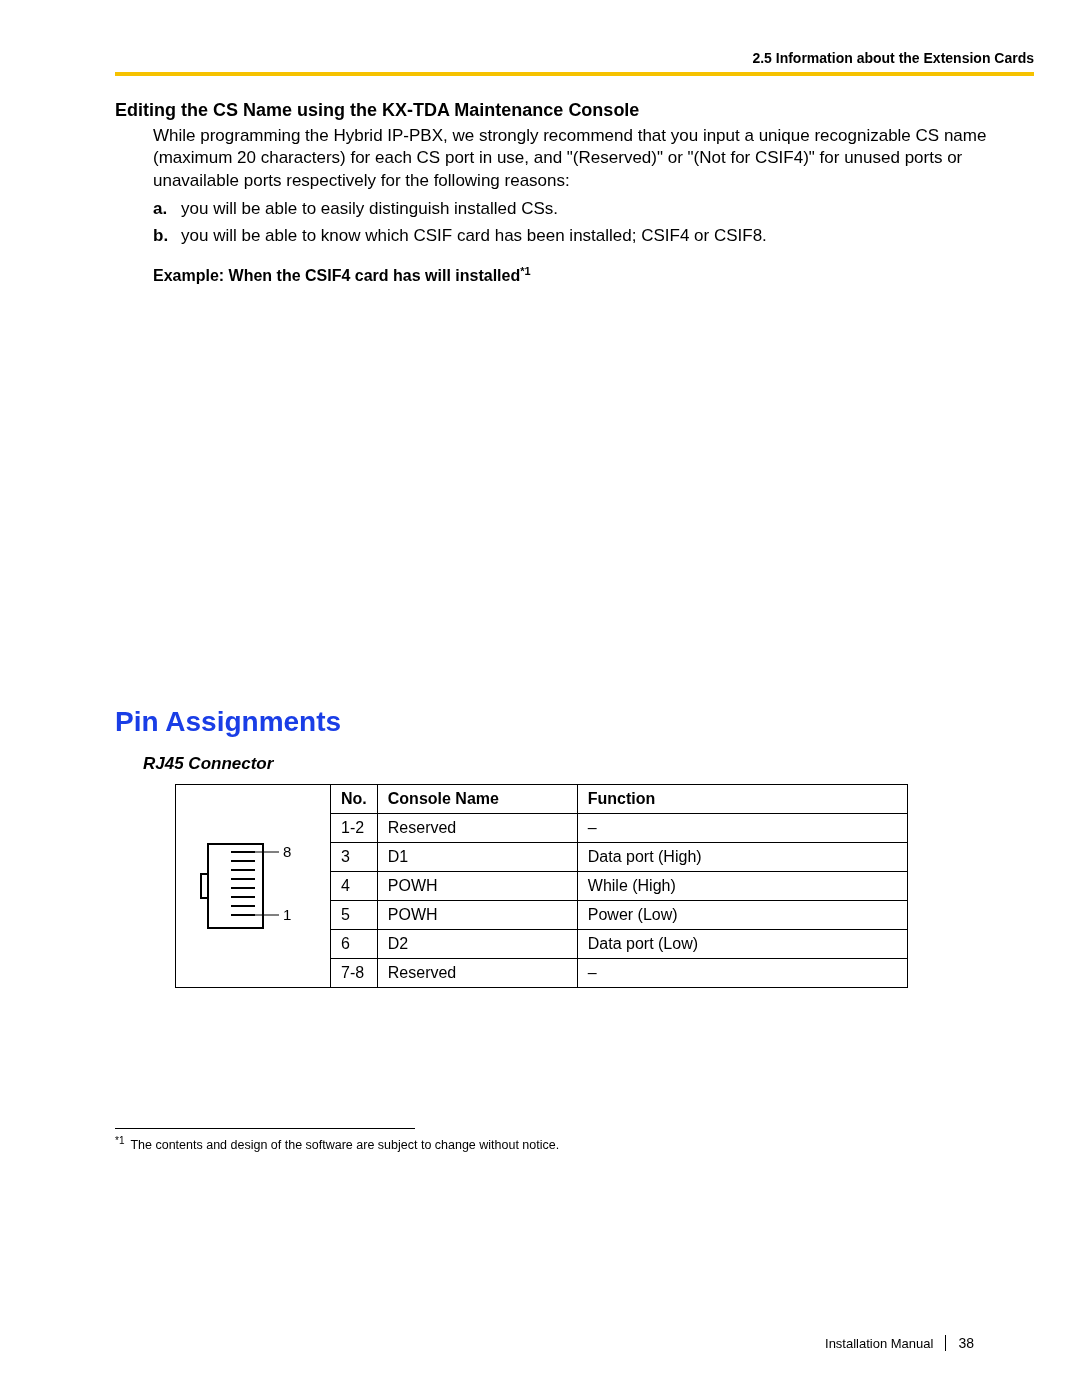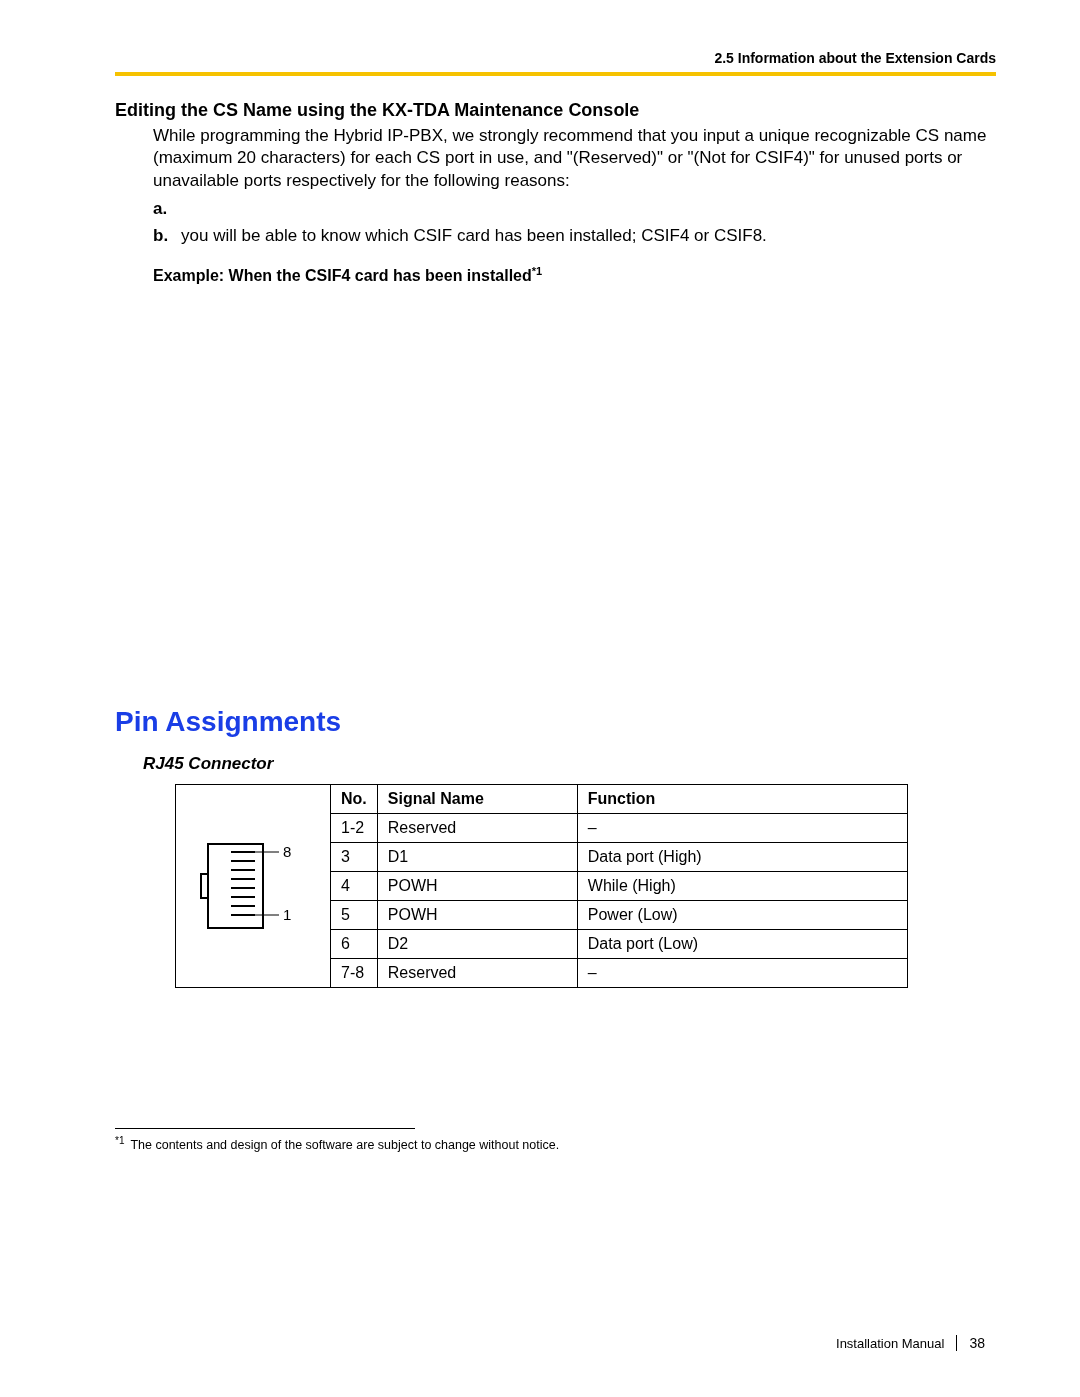--- a/index.html
+++ b/index.html
@@ -1,17 +1,17 @@
 <!DOCTYPE html>
 <html><head>
   <meta charset="utf-8">
   <style>
     * { margin: 0; padding: 0; box-sizing: border-box; }
     html, body { width: 1080px; height: 1397px; font-family: Arial, Helvetica, sans-serif; background: #fff; color: #000; }
-    .page { position: relative; width: 1080px; height: 1397px; padding: 50px 84px 50px 115px; }
+    .page { position: relative; width: 1080px; height: 1397px; padding: 50px 46px 50px 115px; }
     .top-bar { border-bottom: 4px solid #f6c200; padding-bottom: 6px; margin-bottom: 24px; }
     .section-ref { text-align: right; font-size: 14px; font-weight: bold; }
     .h3 { font-size: 18px; font-weight: bold; margin-bottom: 4px; }
     .para { font-size: 17px; line-height: 1.32; margin-left: 38px; margin-bottom: 6px; }
     .ol { margin-left: 38px; margin-top: 2px; }
     .ol-item { display: flex; font-size: 17px; line-height: 1.32; margin-bottom: 4px; }
     .ol-marker { font-weight: bold; width: 28px; flex-shrink: 0; }
     .example { font-size: 16px; font-weight: bold; margin-left: 38px; margin-top: 18px; }
     .sup { font-size: 11px; vertical-align: super; }
     .h2 { font-size: 28px; font-weight: bold; color: #1a3ee6; margin-top: 420px; margin-bottom: 16px; }
@@ -21,48 +21,49 @@
     .connector-svg { display: block; }
     .pin-table { border-collapse: collapse; font-size: 16px; }
     .pin-table th, .pin-table td { border: 1px solid #000; text-align: left; padding: 5px 10px; vertical-align: middle; }
     .pin-table th { font-weight: bold; }
     .col-no { width: 45px; }
     .col-signal { width: 200px; }
     .col-func { width: 330px; }
     .footnote-rule { border: none; border-top: 1px solid #000; width: 300px; margin-top: 140px; margin-bottom: 6px; }
     .footnote { font-size: 12.5px; }
     .footnote-marker { font-size: 10px; vertical-align: super; margin-right: 6px; }
-    .footer { position: absolute; bottom: 46px; right: 95px; font-size: 13px; display: flex; align-items: center; }
+    .footer { position: absolute; bottom: 46px; right: 106px; font-size: 13px; display: flex; align-items: center; }
     .footer-sep { display: inline-block; width: 1px; height: 16px; background: #000; margin: 0 12px; vertical-align: middle; }
     .page-num { font-size: 14px; }
   </style>
 </head>
 <body>
 
 <div class="page">
 
   <div class="top-bar">
     <div class="section-ref">2.5 Information about the Extension Cards</div>
   </div>
 
   <div class="h3">Editing the CS Name using the KX-TDA Maintenance Console</div>
   <p class="para">While programming the Hybrid IP-PBX, we strongly recommend that you input a unique recognizable CS name (maximum 20 characters) for each CS port in use, and "(Reserved)" or "(Not for CSIF4)" for unused ports or unavailable ports respectively for the following reasons:</p>
 
   <div class="ol">
     <div class="ol-item">
       <span class="ol-marker">a.</span>
+      <span>you will be able to easily distinguish installed CSs.</span>
     </div>
     <div class="ol-item">
       <span class="ol-marker">b.</span>
       <span>you will be able to know which CSIF card has been installed; CSIF4 or CSIF8.</span>
     </div>
   </div>
 
   <p class="example">
-    <span>Example: When the CSIF4 card has been installed</span><span class="sup">*1</span>
+    <span>Example: When the CSIF4 card has will installed</span><span class="sup">*1</span>
   </p>
 
   <div class="h2">Pin Assignments</div>
   <div class="h4">RJ45 Connector</div>
 
   <div class="pin-wrap">
     <div class="connector-cell">
       <svg class="connector-svg" width="120" height="100" viewBox="0 0 120 100">
 
         <rect x="15" y="8" width="55" height="84" fill="none" stroke="#000" stroke-width="2"></rect>
@@ -82,21 +83,21 @@
         <line x1="62" y1="79" x2="86" y2="79" stroke="#000" stroke-width="1"></line>
         <text x="90" y="21" font-size="15" font-family="Arial">8</text>
         <text x="90" y="84" font-size="15" font-family="Arial">1</text>
       </svg>
     </div>
 
     <table class="pin-table">
       <thead>
         <tr>
           <th class="col-no">No.</th>
-          <th class="col-signal">Signal Name</th>
+          <th class="col-signal">Console Name</th>
           <th class="col-func">Function</th>
         </tr>
       </thead>
       <tbody>
         <tr>
           <td>1-2</td>
           <td>Reserved</td>
           <td>–</td>
         </tr>
         <tr>

